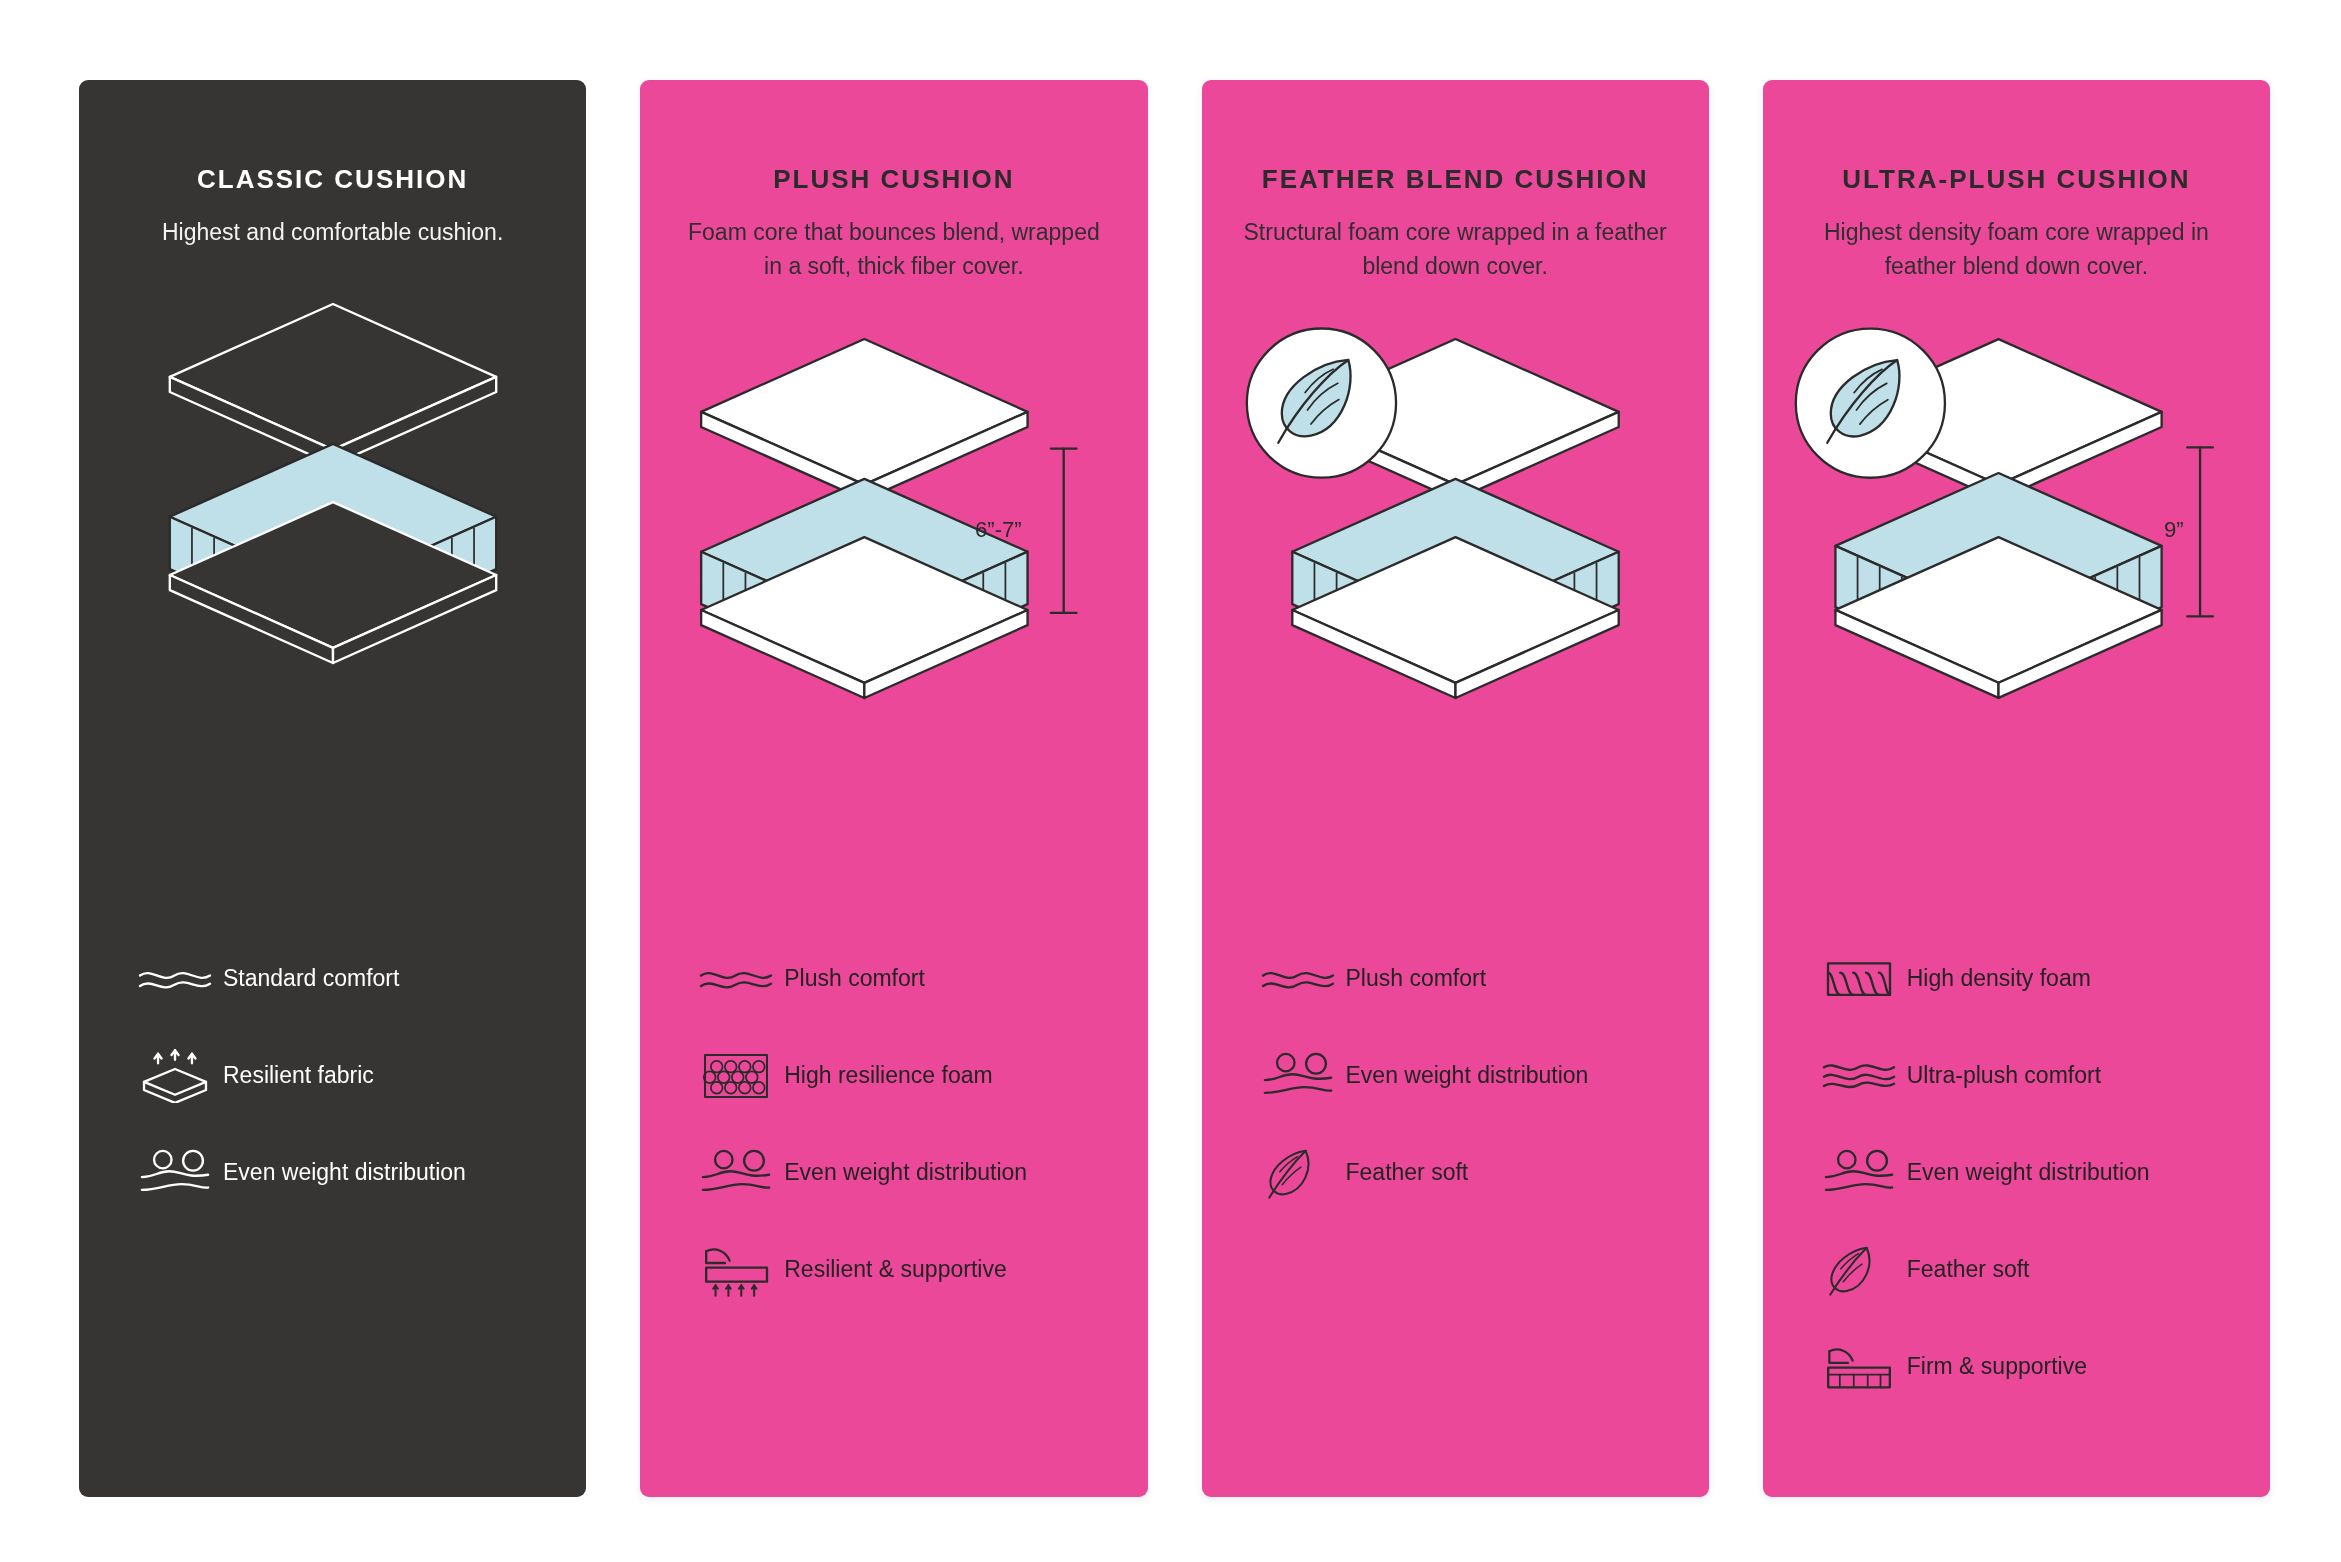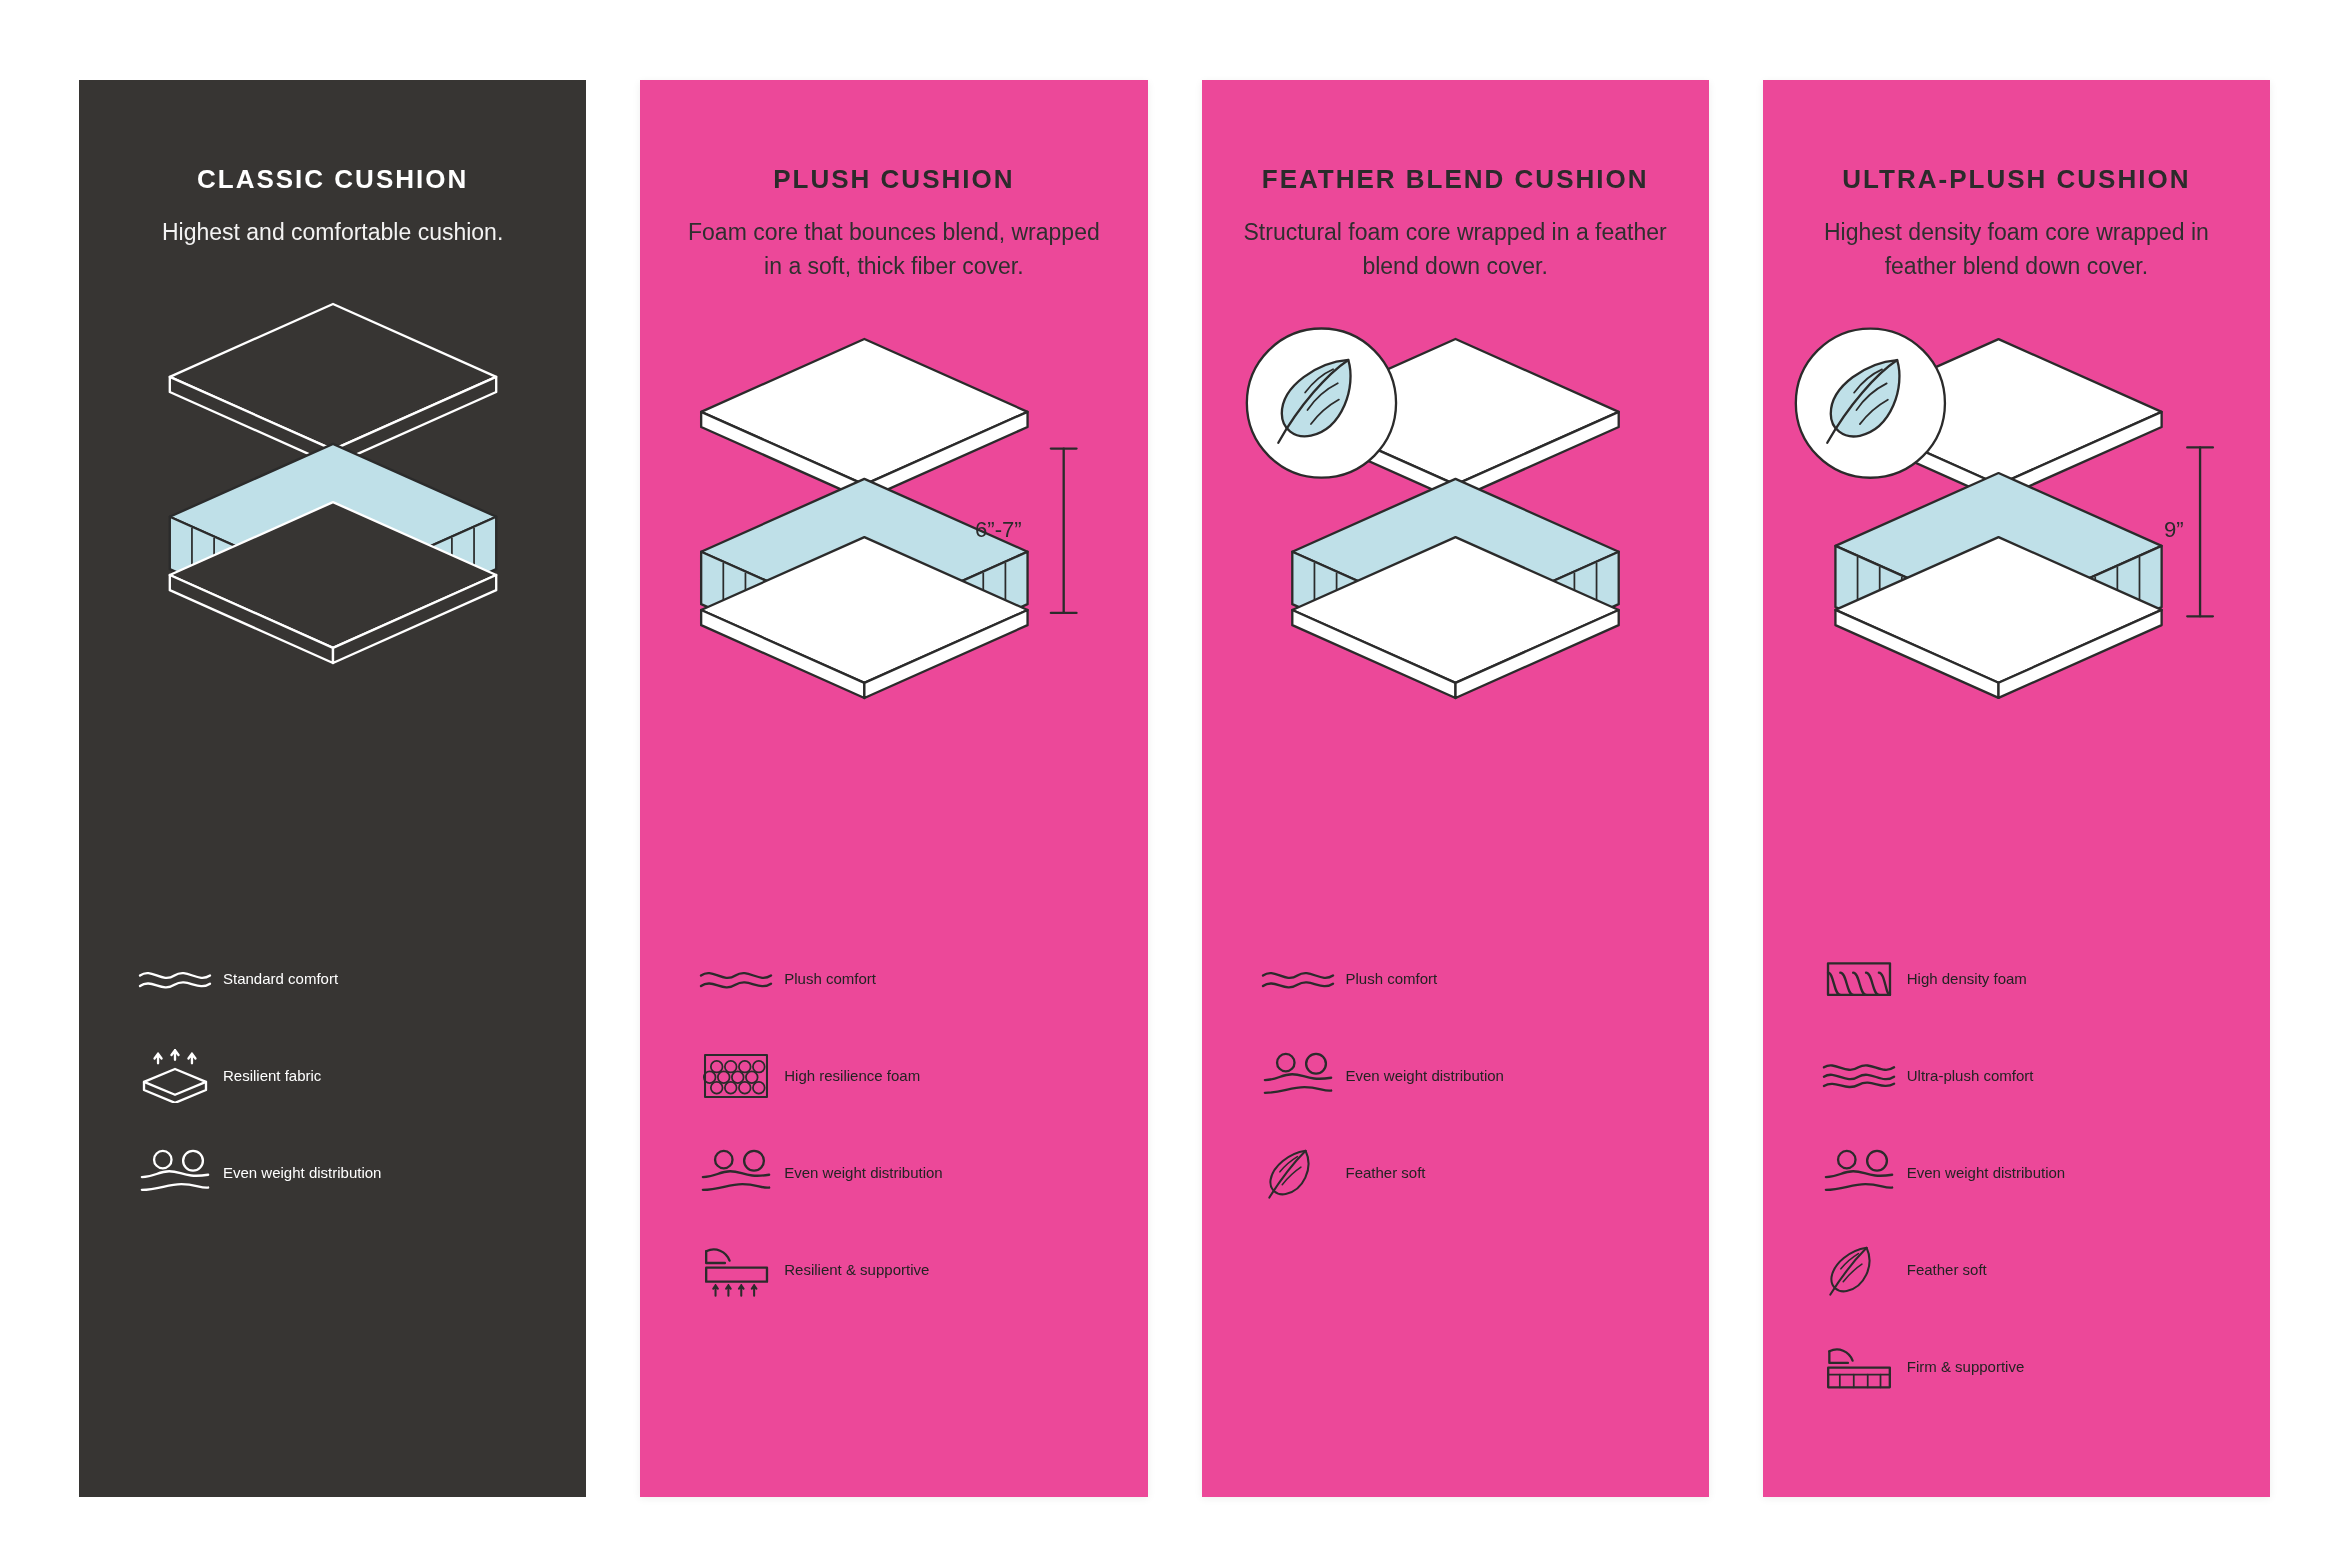--- a/index.html
+++ b/index.html
@@ -25,21 +25,21 @@
     top: 80px;
     width: 2191px;
     display: flex;
     gap: 54px;
   }
   .card {
     width: 544px;
     box-sizing: border-box;
     padding: 0;
     position: relative;
-    border-radius: 0;
+    border-radius: 9px;
   }
   .card.light {
     background: #ec4899;
     height: 1417px;
     box-shadow: 0 2.3px 8.2px rgba(0,0,0,0.07);
   }
   .card.dark {
     background: #373533;
     height: 1417px;
   }
@@ -90,21 +90,21 @@
   }
   .feature:last-child { margin-bottom: 0; }
   .feature-icon {
     width: 86px;
     flex: 0 0 86px;
     display: flex;
     align-items: center;
     justify-content: flex-start;
   }
   .feature-text {
-    font-size: 15px;
+    font-size: 23px;
     line-height: 1.3;
     color: #232323;
     max-width: 274px;
   }
   .card.dark .feature-text { color: #ffffff; }
 </style>
 </head>
 <body>
 
 <div class="board">

